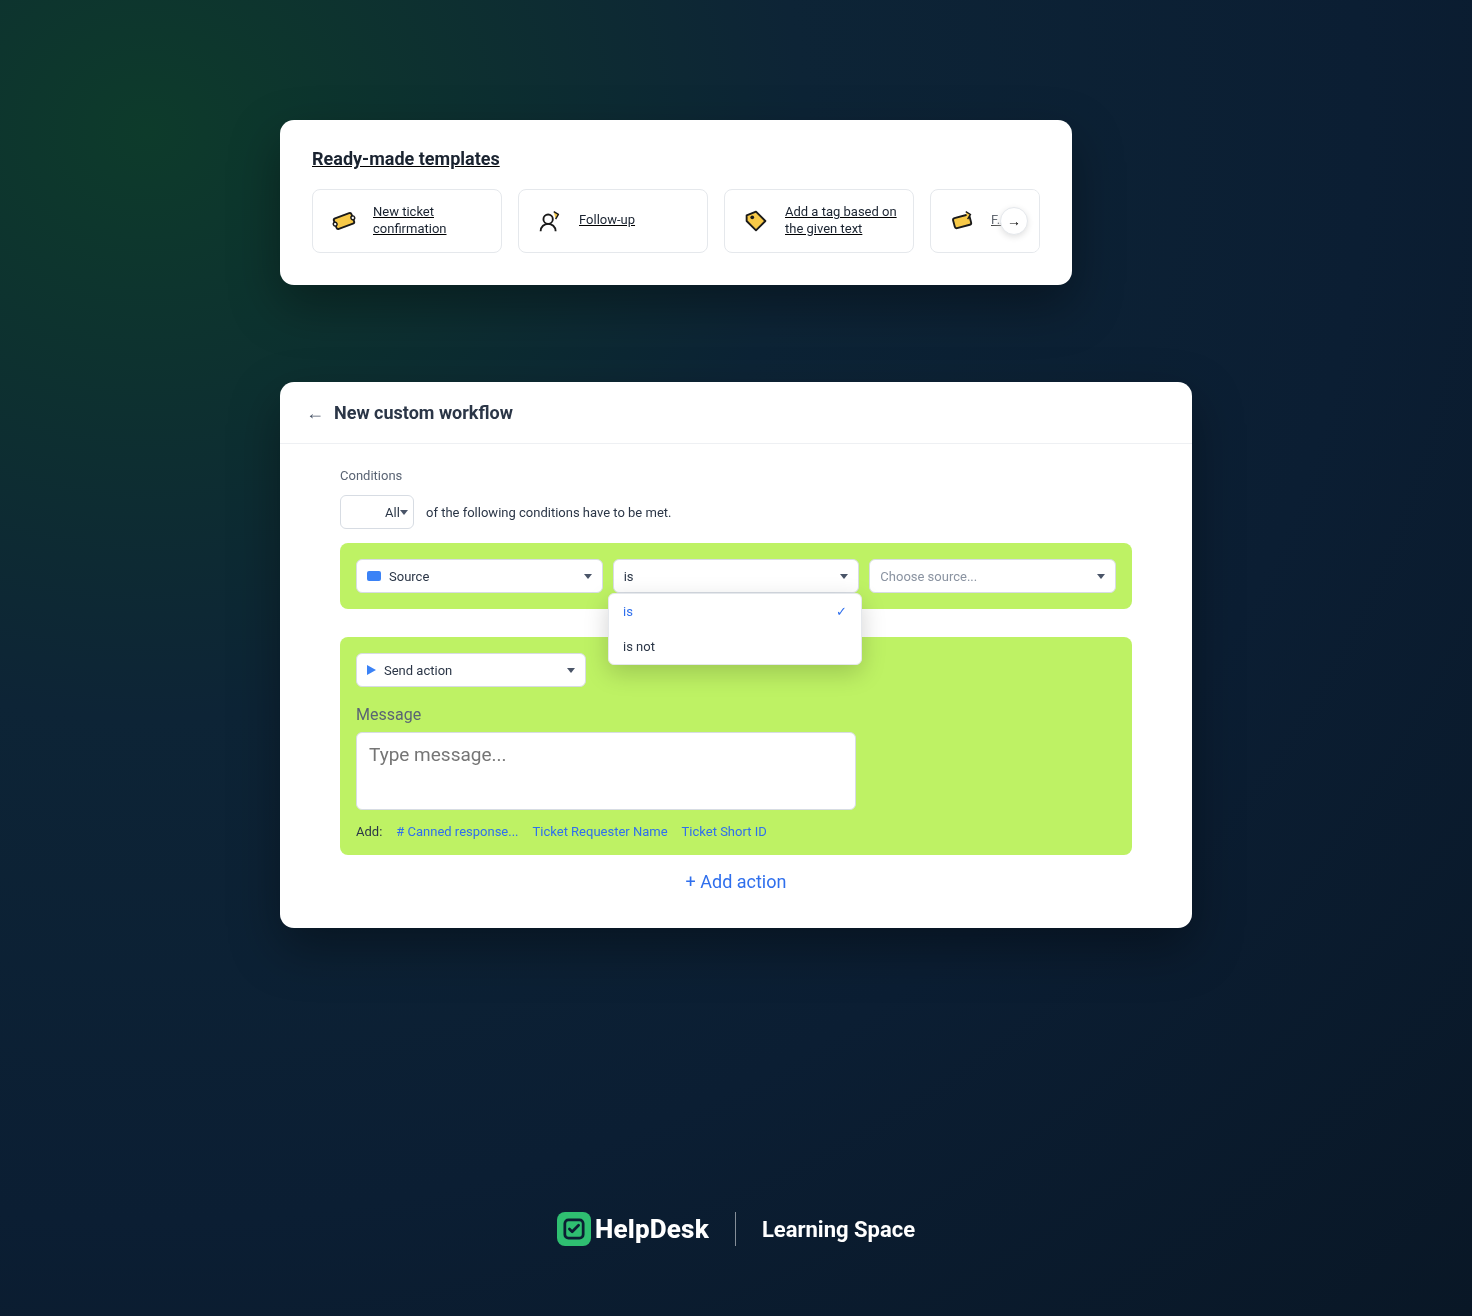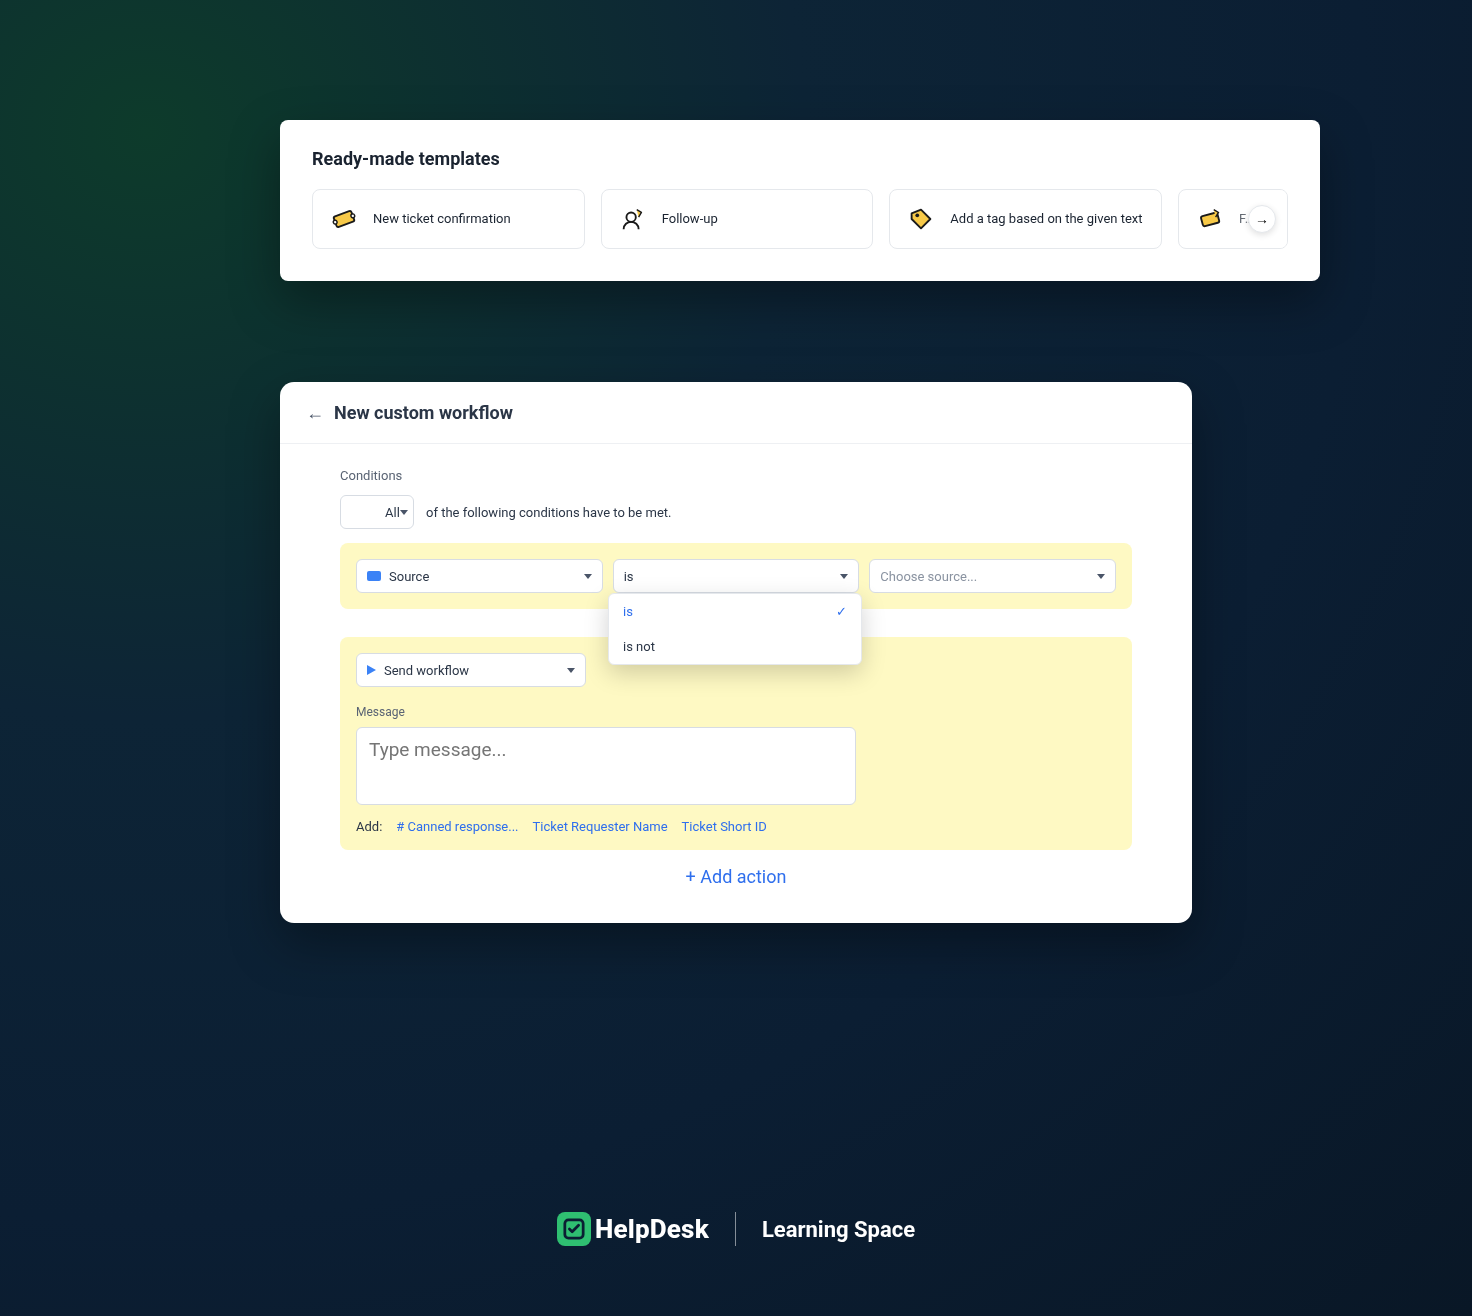--- a/index.html
+++ b/index.html
@@ -10,25 +10,26 @@
     height: 1316px;
     position: relative;
     overflow: hidden;
   }
 
   
   .templates-panel {
     position: absolute;
     left: 280px;
     top: 120px;
-    width: 1040px;
+    width: 792px;
     background: #fff;
-    border-radius: 8px;
+    border-radius: 14px;
     box-shadow: 0 20px 50px rgba(0,0,0,.35);
     padding: 28px 32px 32px;
+    text-decoration: underline;
   }
   .templates-panel h2 {
     font-size: 18px;
     font-weight: 700;
     color: #1a2330;
     margin-bottom: 20px;
   }
   .tmpl-row {
     display: flex;
     gap: 16px;
@@ -131,21 +132,21 @@
     border: 1px solid #d7dce3;
     border-radius: 6px;
     padding: 7px 10px;
     font-size: 13px;
     color: #2b3647;
     cursor: pointer;
     min-height: 34px;
   }
   .select-pill { width: 74px; padding-left: 44px; }
   .cond-row-wrap, .act-row-wrap {
-    background: #fef9c3;
+    background: #bef264;
     border-radius: 8px;
     padding: 16px;
     position: relative;
   }
   .cond-row {
     display: flex;
     gap: 10px;
   }
   .select-field { flex: 1; gap: 8px; }
   .select-field .left {
@@ -188,21 +189,21 @@
     align-items:center;
     justify-content:space-between;
   }
   .pop .opt.sel { color:#2f6fed; }
   .check { color:#2f6fed; font-size:13px; }
 
   .actions-block { margin-top: 28px; }
   .act-row-wrap { padding: 16px; }
   .act-select { width: 230px; }
   .msg-label {
-    font-size:12px; color:#5a6474;
+    font-size:16px; color:#5a6474;
     margin: 18px 0 8px;
   }
   .msg-box {
     width: 100%;
     max-width: 500px;
     height: 78px;
     border:1px solid #d7dce3;
     border-radius:6px;
     background:#fff;
     padding:10px 12px;
@@ -366,21 +367,21 @@
       </div>
 
     </div>
 
     <div class="actions-block">
 
       <div class="act-row-wrap">
         <div class="select-field act-select">
           <span class="left">
             <span class="icon-send"></span>
-            <span>Send workflow</span>
+            <span>Send action</span>
           </span>
           <span class="caret"></span>
         </div>
 
         <div class="msg-label">Message</div>
         <textarea class="msg-box" placeholder="Type message..." style=""></textarea>
 
         <div class="add-line">
           <span class="k">Add:</span>
           <span class="link"># Canned response...</span>

